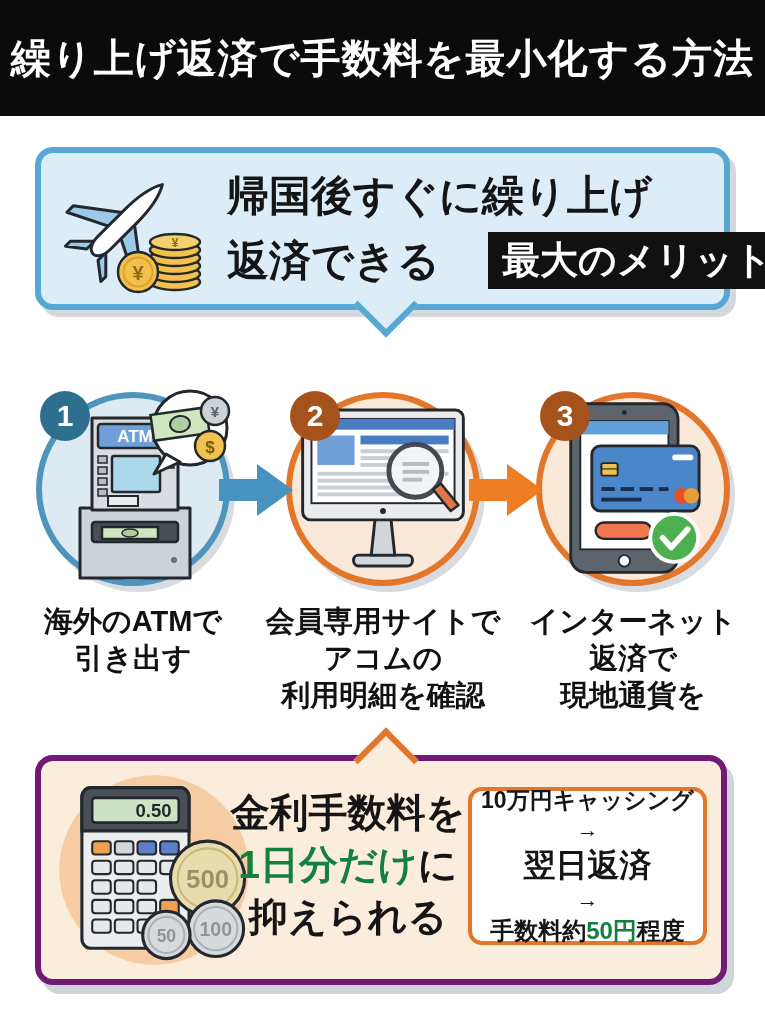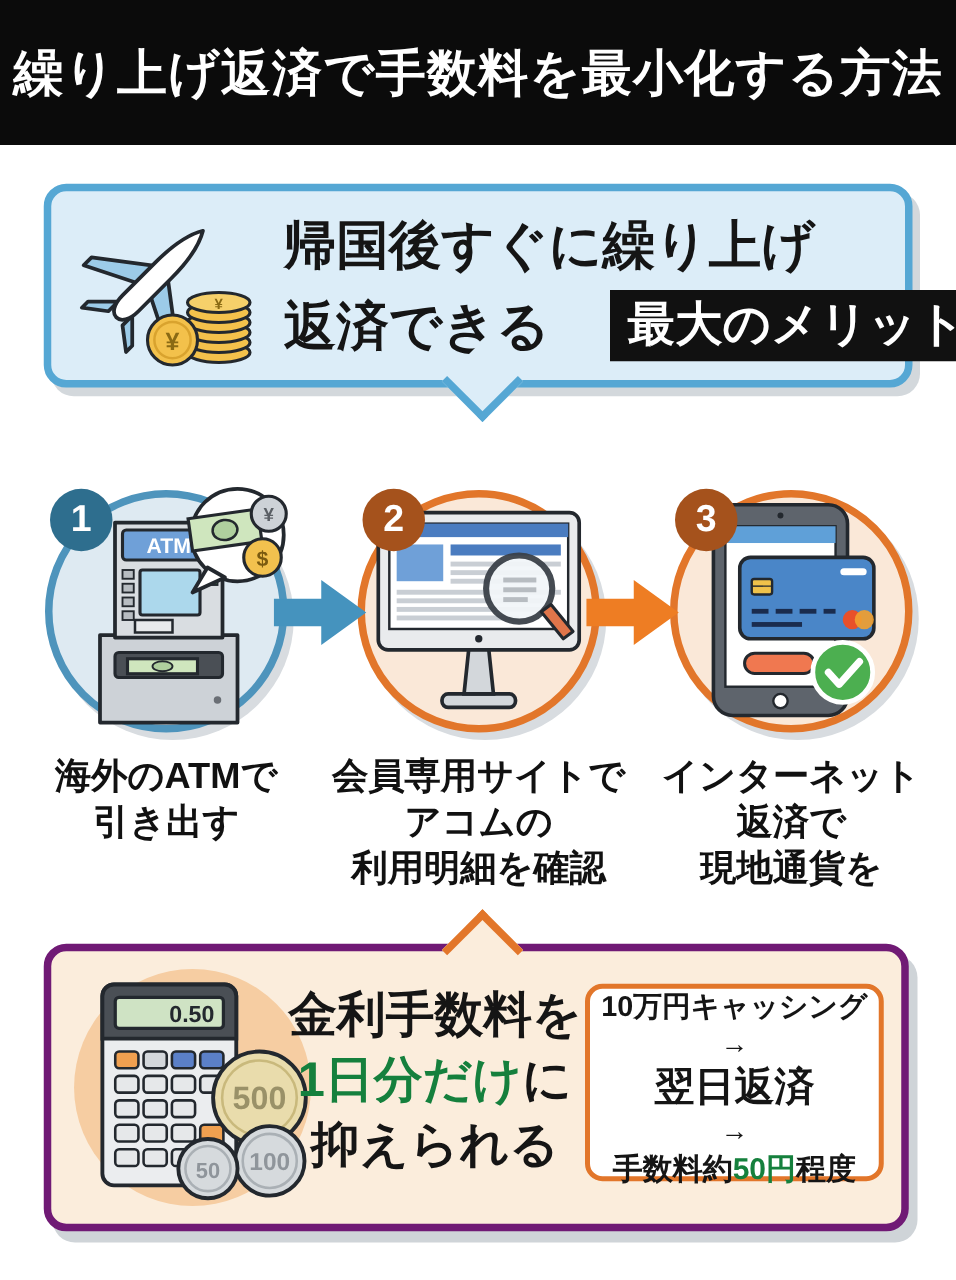--- a/index.html
+++ b/index.html
@@ -49,21 +49,21 @@
   .benefit{position:absolute;left:35px;top:755px;width:680px;height:218px;
     background:#fbeddc;border:6px solid #701a75;border-radius:18px;box-shadow:7px 9px 0 #cfd4d8;}
   .benefit-tail{position:absolute;left:322px;top:-24px;width:40px;height:40px;background:#fbeddc;
     border-left:6px solid #e2762a;border-top:6px solid #e2762a;transform:rotate(45deg);}
   .calc{position:absolute;left:10px;top:6px;width:206px;height:206px;}
   .benefit-text{position:absolute;left:186px;top:26px;width:242px;text-align:center;
     font-size:39px;font-weight:800;line-height:1.33;color:#151515;white-space:nowrap;}
   .orange{color:#15803d;}
   .example{position:absolute;left:427px;top:26px;width:231px;height:150px;background:#ffffff;
     border:4px solid #e2762a;border-radius:14px;display:flex;flex-direction:column;
-    align-items:center;font-weight:800;line-height:1.3;color:#151515;}
+    align-items:center;justify-content:center;font-weight:800;line-height:1.3;color:#151515;}
   .example .l1{font-size:23px;white-space:nowrap;}
   .example .ar{font-size:22px;}
   .example .l2{font-size:32px;}
   .example .l3{font-size:24px;white-space:nowrap;}
 </style>
 </head>
 <body>
 
 <div class="stage">
 

